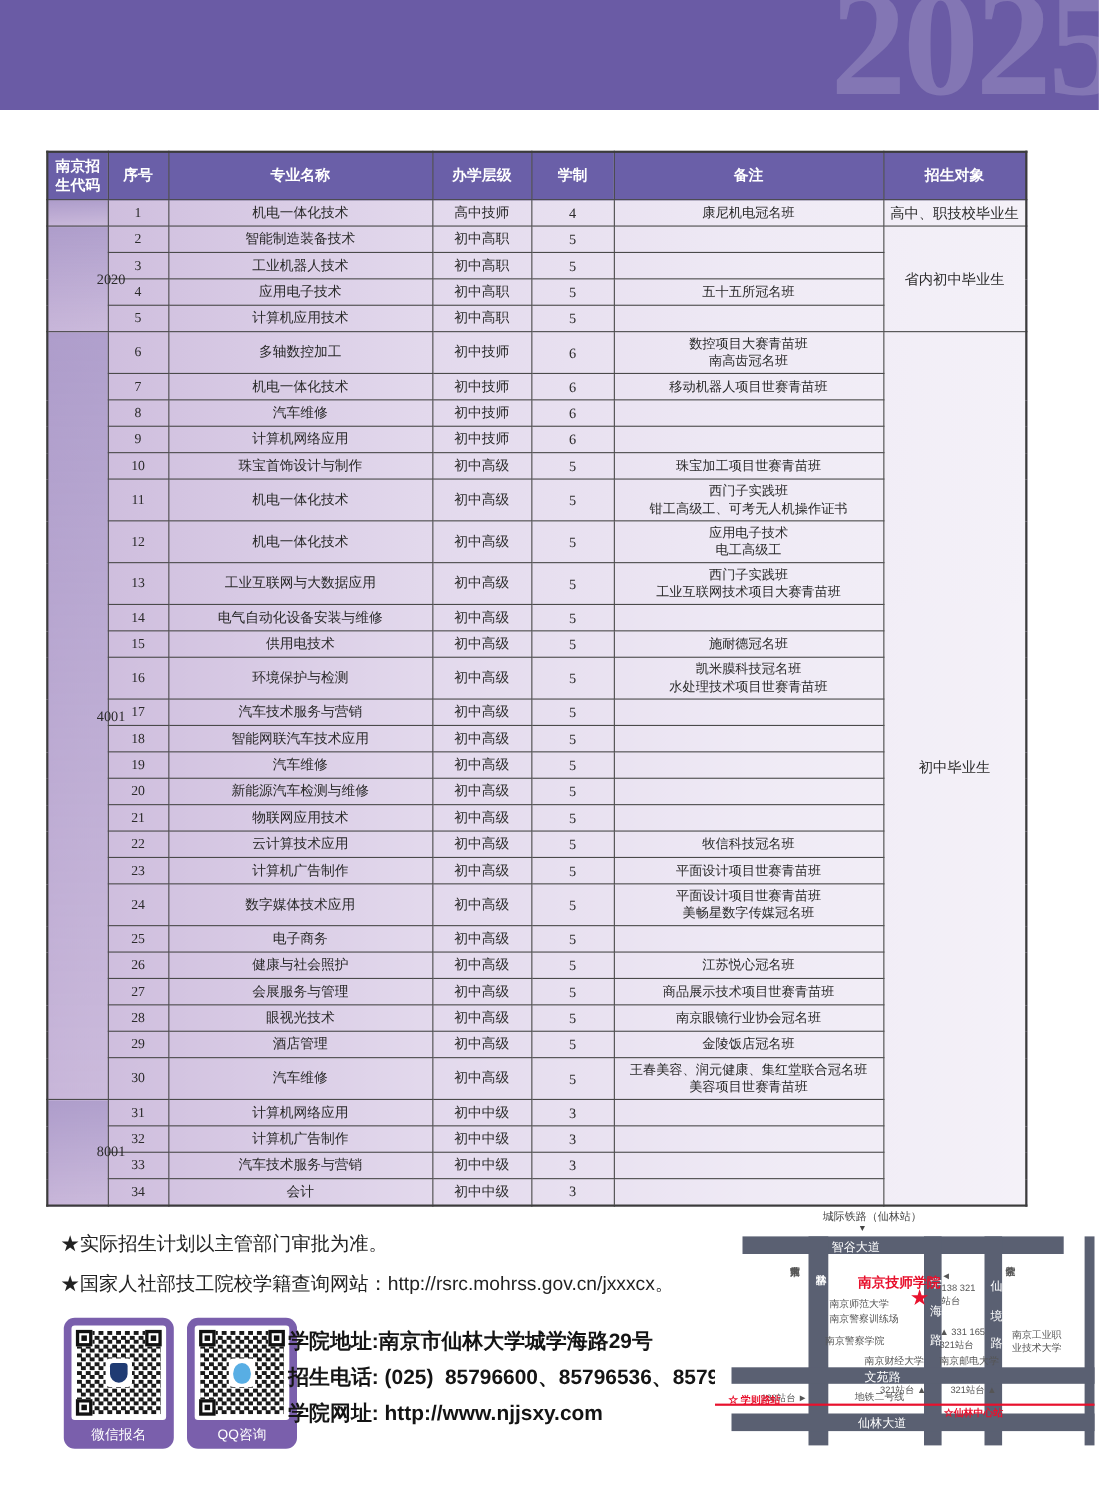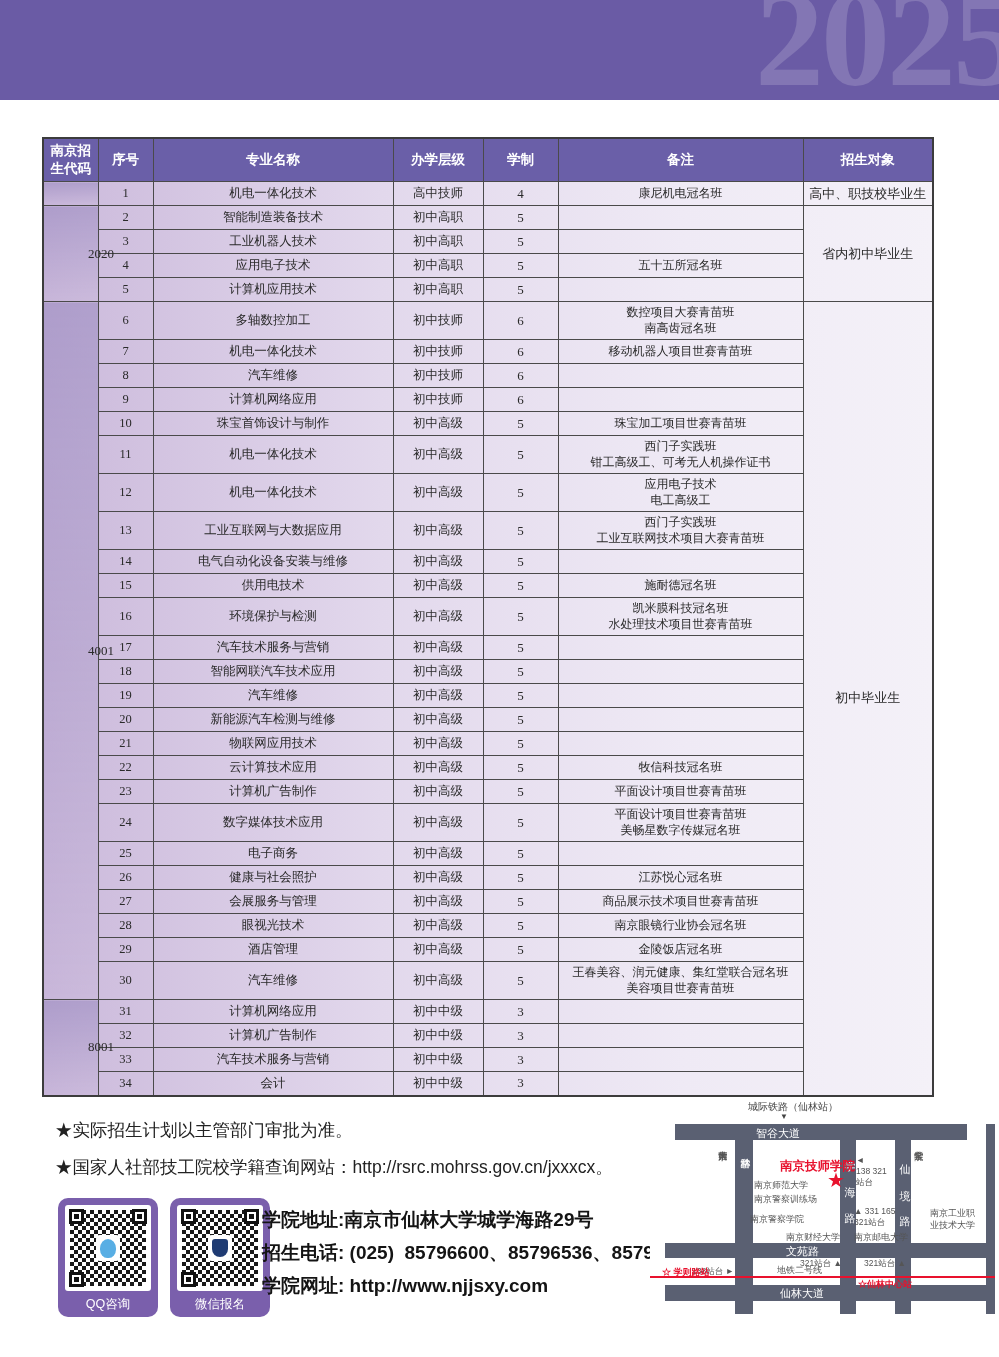--- a/index.html
+++ b/index.html
@@ -361,42 +361,42 @@
       <span class="finder f-tl">
           <i></i>
         </span>
       <span class="finder f-tr">
           <i></i>
         </span>
       <span class="finder f-bl">
           <i></i>
         </span>
       <span class="qr-center">
-          <span class="qq-glyph"></span>
+          <span class="badge-glyph"></span>
         </span>
     </div>
-    <div class="qr-label">QQ咨询</div>
+    <div class="qr-label">微信报名</div>
   </div>
   <div class="qr">
     <div class="qr-box">
       <div class="qr-noise"></div>
       <span class="finder f-tl">
           <i></i>
         </span>
       <span class="finder f-tr">
           <i></i>
         </span>
       <span class="finder f-bl">
           <i></i>
         </span>
       <span class="qr-center">
-          <span class="badge-glyph"></span>
+          <span class="qq-glyph"></span>
         </span>
     </div>
-    <div class="qr-label">微信报名</div>
+    <div class="qr-label">QQ咨询</div>
   </div>
 </div>
 
 <div class="contact">
   <div>学院地址:南京市仙林大学城学海路29号</div>
   <div>招生电话: (025)  85796600、85796536、85796603</div>
   <div>学院网址: http://www.njjsxy.com</div>
 </div>
 
 <div class="map">
@@ -425,21 +425,21 @@
   <div class="station" style="left:208px;top:178px;">☆仙林中心站</div>
 
   <div class="college-label" style="left:130px;top:58px;">南京技师学院</div>
   <div class="star-mark" style="left:177px;top:70px;">★</div>
 
   <div class="mlabel vtext" style="left:66px;top:44px;">南京师范大学</div>
   <div class="mlabel" style="left:104px;top:80px;">南京师范大学</div>
   <div class="mlabel" style="left:104px;top:94px;">南京警察训练场</div>
   <div class="mlabel" style="left:100px;top:114px;">南京警察学院</div>
   <div class="mlabel vtext" style="left:262px;top:44px;">紫金学院</div>
-  <div class="mlabel" style="left:280px;top:108px;text-align:right;">南京工业职
+  <div class="mlabel" style="left:270px;top:108px;text-align:right;">南京工业职
 业技术大学</div>
   <div class="mlabel" style="left:136px;top:132px;">南京财经大学</div>
   <div class="mlabel" style="left:204px;top:132px;">南京邮电大学</div>
 
   <div class="mlabel" style="left:206px;top:55px;font-size:8.5px;">◄
 138 321
 站台</div>
   <div class="mlabel" style="left:204px;top:106px;font-size:8.5px;">▲ 331 165
  321站台</div>
   <div class="mlabel" style="left:150px;top:158px;font-size:8.5px;">321站台 ▲</div>

